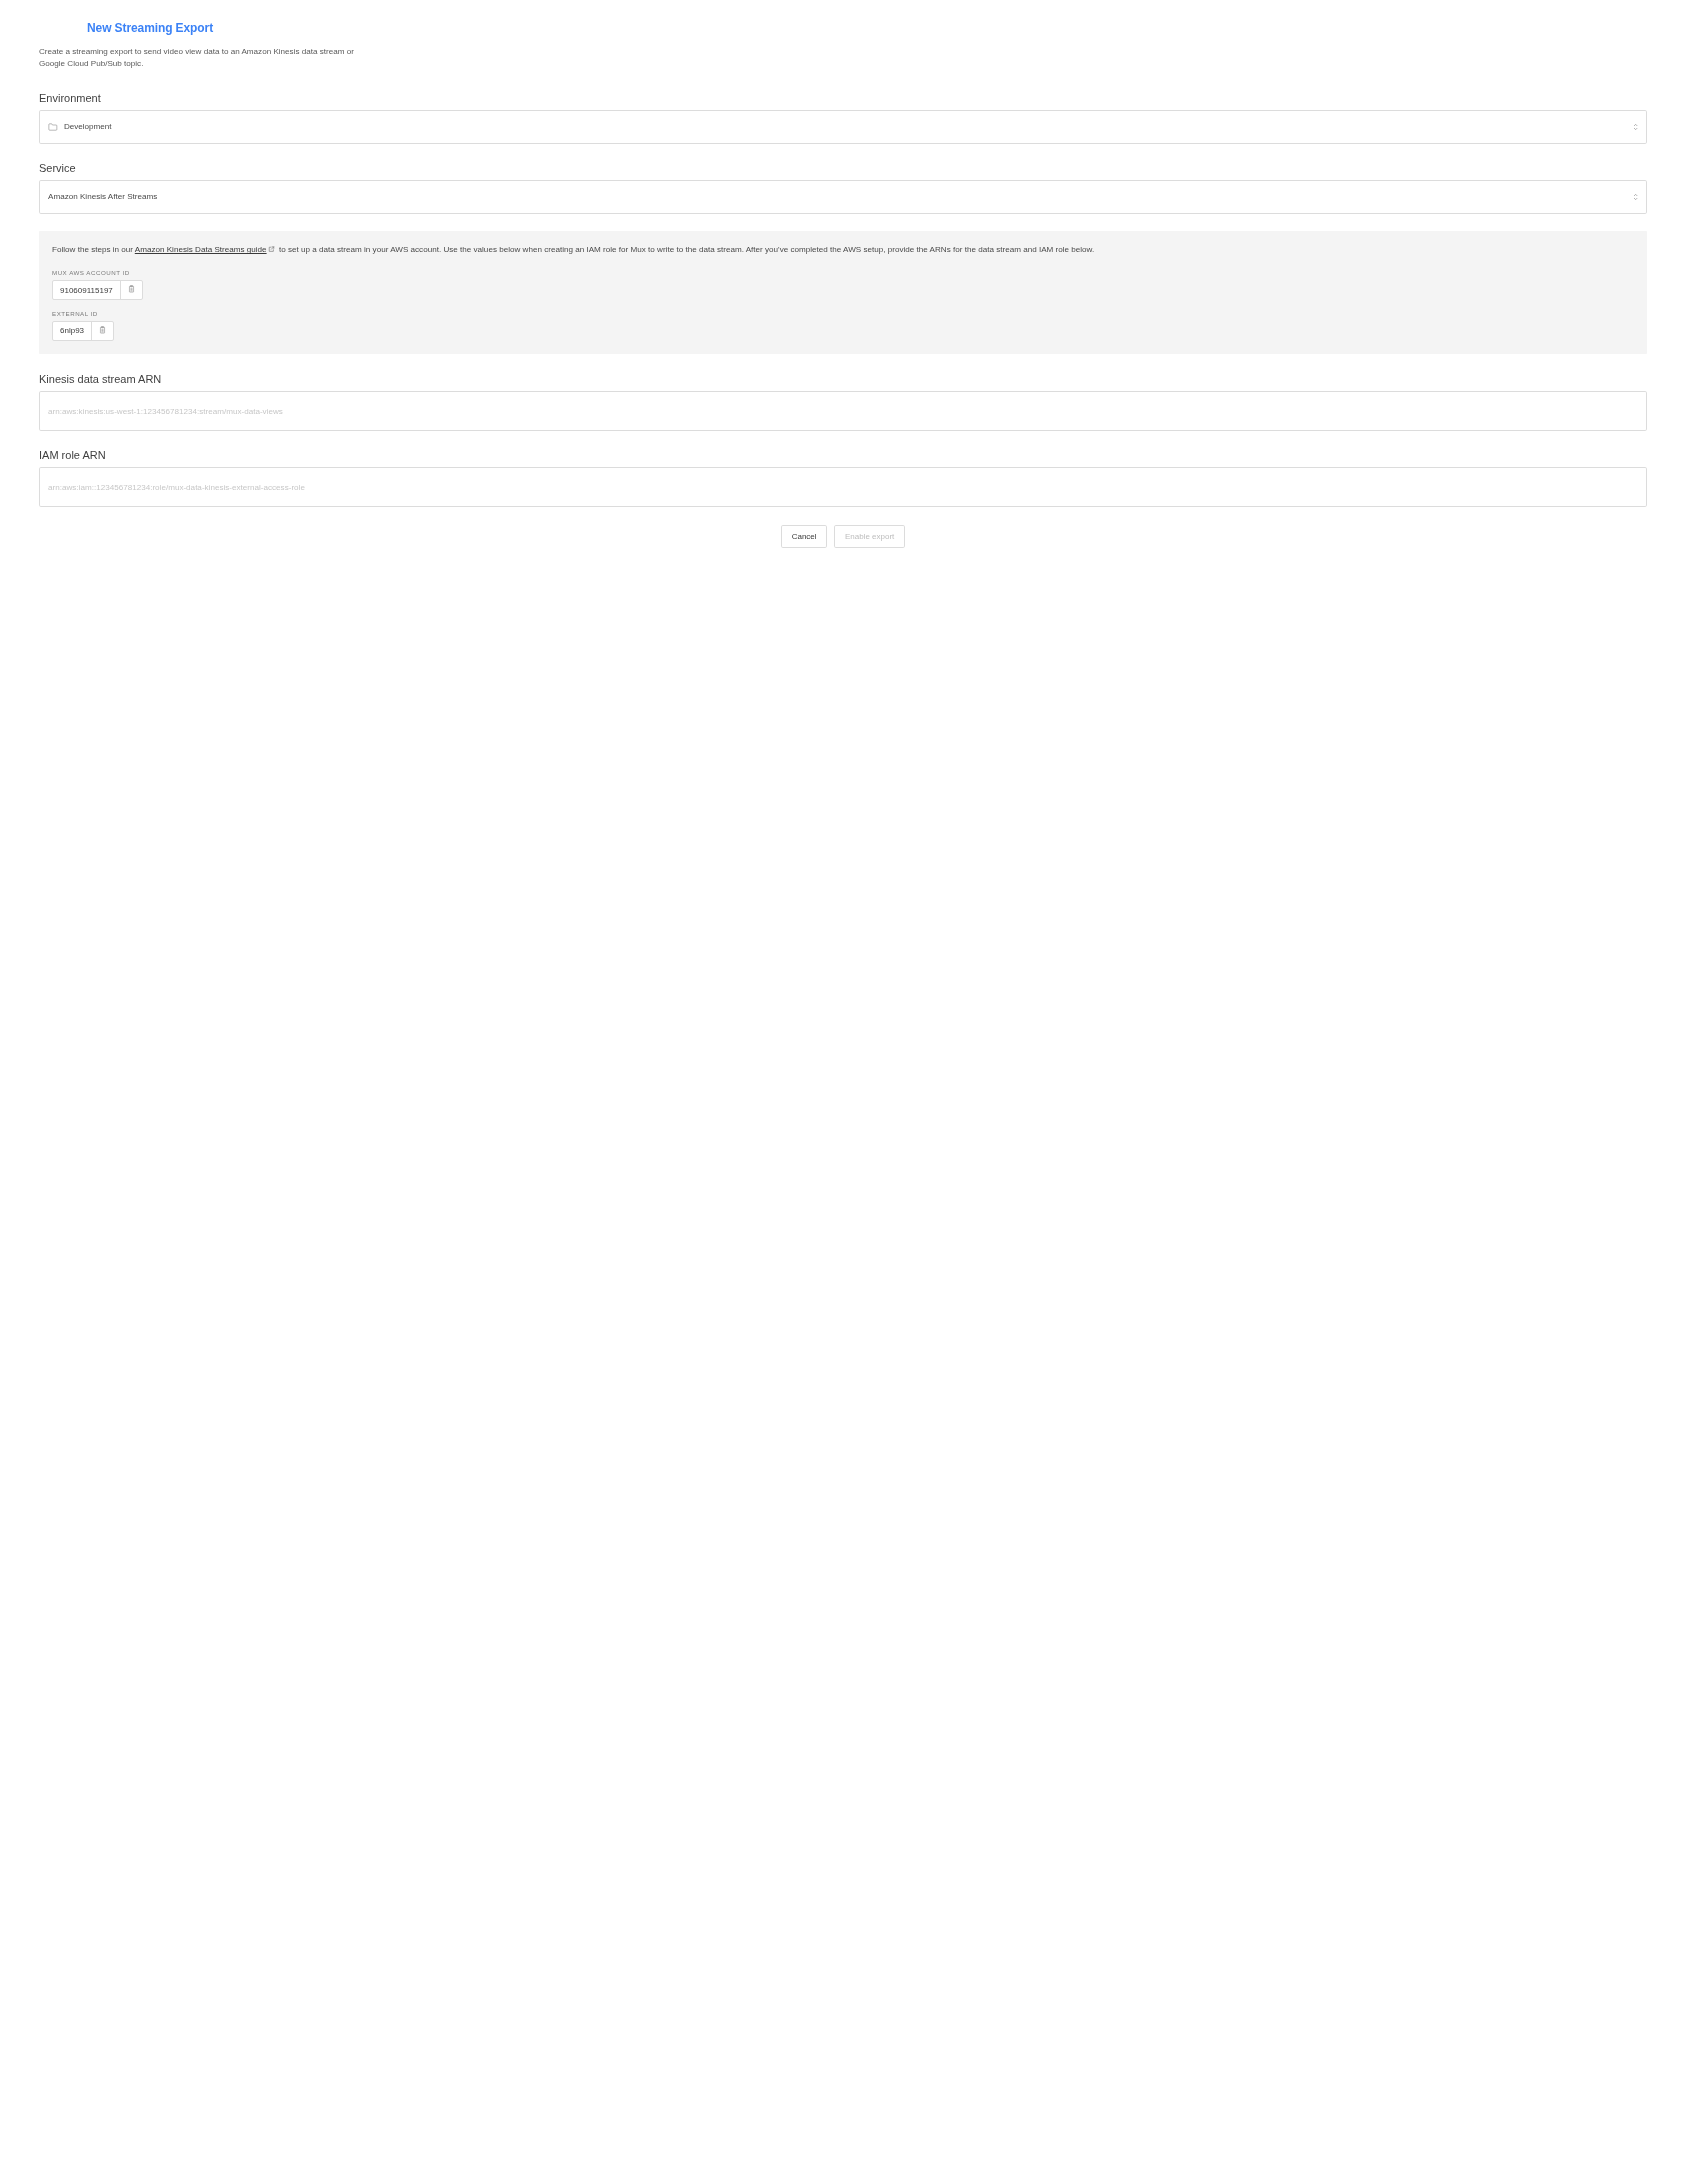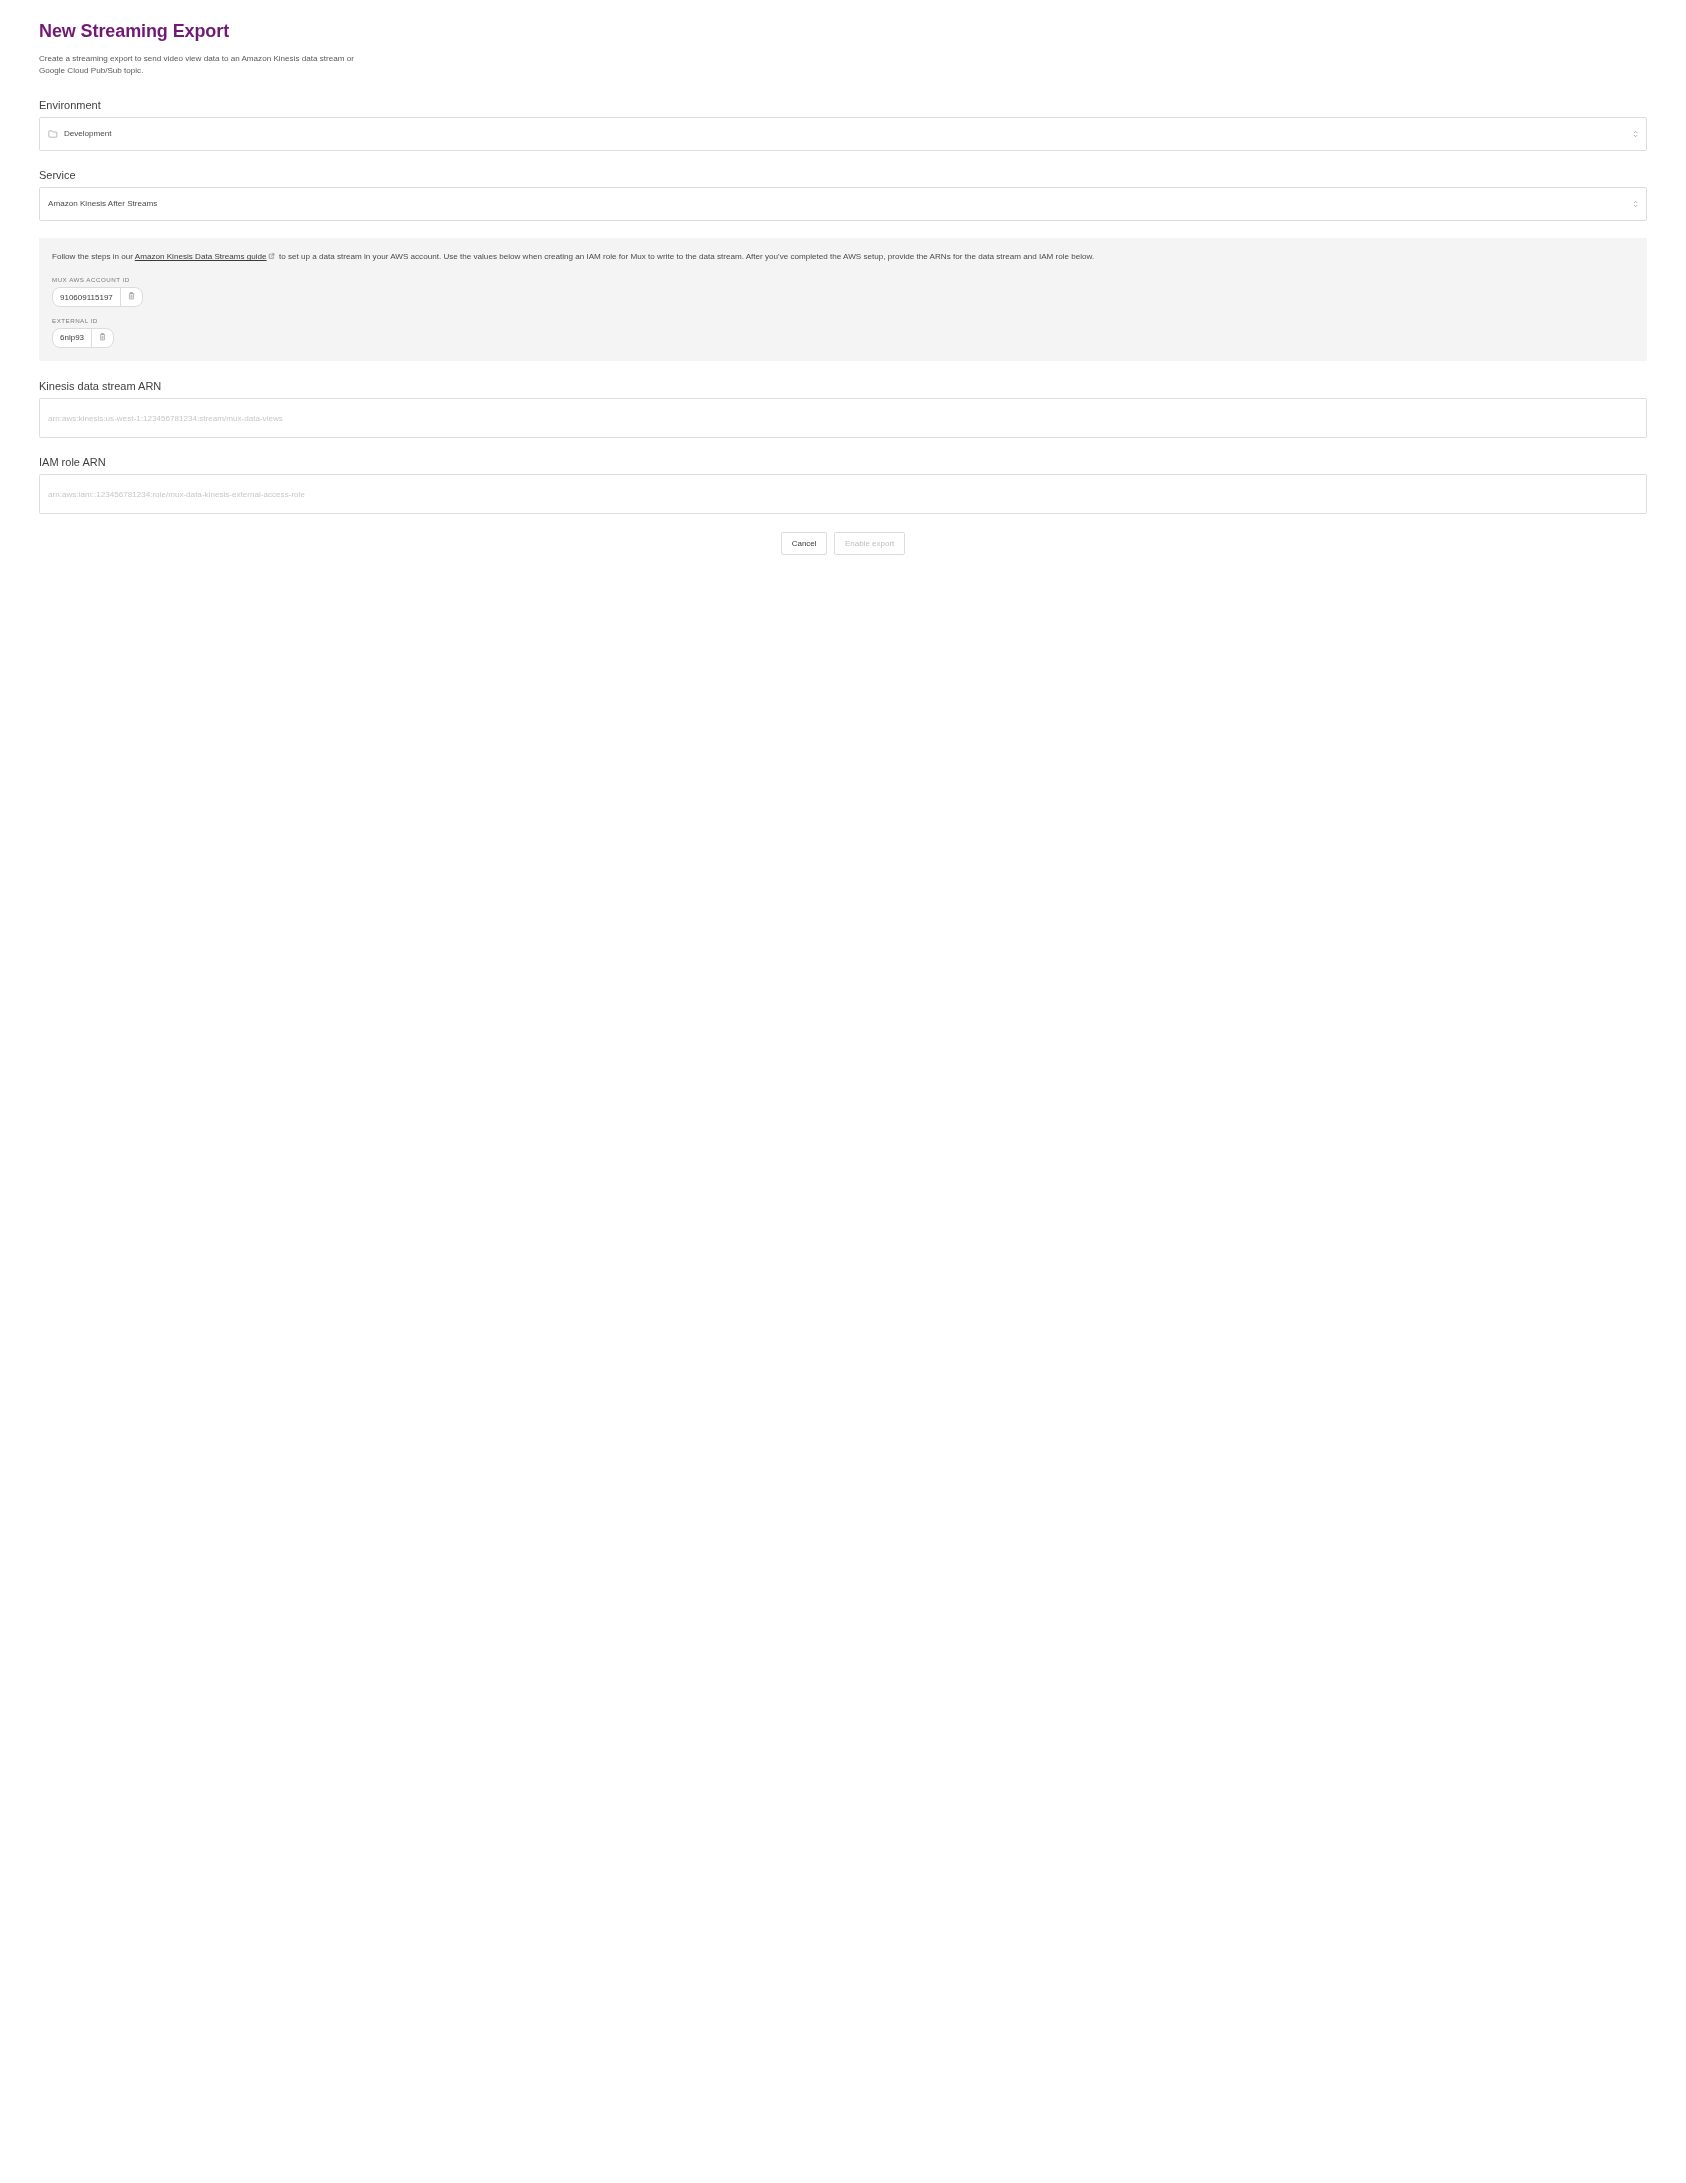--- a/index.html
+++ b/index.html
@@ -3,25 +3,26 @@
 <meta charset="utf-8">
 <style>
   * { box-sizing: border-box; margin: 0; padding: 0; }
   body {
     font-family: -apple-system, BlinkMacSystemFont, "Segoe UI", Helvetica, Arial, sans-serif;
     background: #ffffff;
     color: #3a3a3a;
     padding: 21px 39px 26px 39px;
   }
   .page-title {
-    font-size: 18px;
+    font-size: 12px;
     font-weight: 700;
-    color: #701a75;
+    color: #3b82f6;
     letter-spacing: -0.1px;
     margin-bottom: 10.5px;
+    margin-left: 48px;
   }
   .page-subtitle {
     font-size: 8.1px;
     line-height: 1.5;
     color: #5a5a5a;
     margin-bottom: 22px;
     max-width: 343px;
   }
   .field-group { margin-bottom: 17.6px; }
   .field-label {
@@ -75,21 +76,21 @@
   .mini-label {
     font-size: 6.2px;
     letter-spacing: 0.5px;
     color: #7a7a7a;
     margin-bottom: 4.4px;
     text-transform: uppercase;
   }
   .copy-row {
     display: inline-flex;
     border: 0.4px solid #dcdcdc;
-    border-radius: 8px;
+    border-radius: 2px;
     background: #fff;
     margin-bottom: 9.7px;
   }
   .copy-row:last-child { margin-bottom: 0; }
   .copy-value {
     padding: 4.4px 7px;
     font-size: 8px;
     color: #3a3a3a;
     display:flex; align-items:center;
   }

